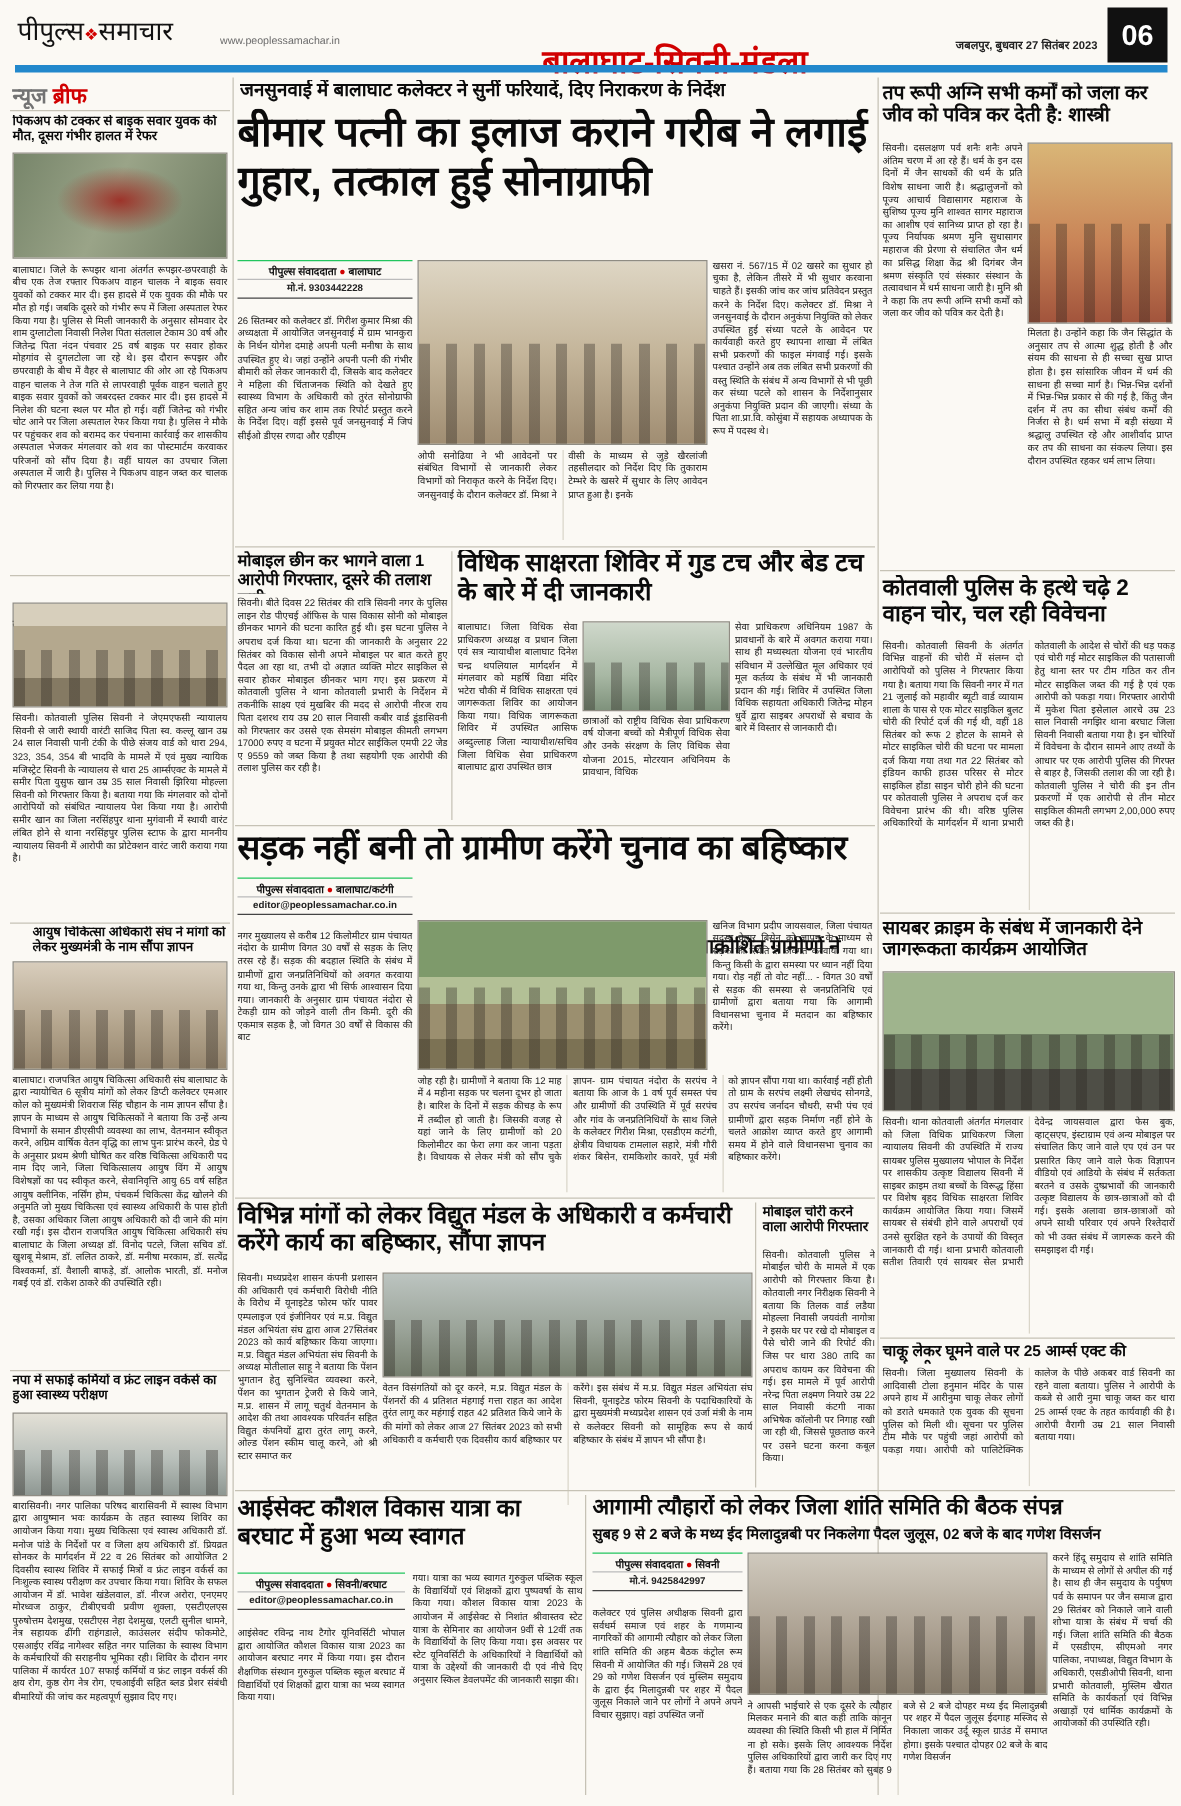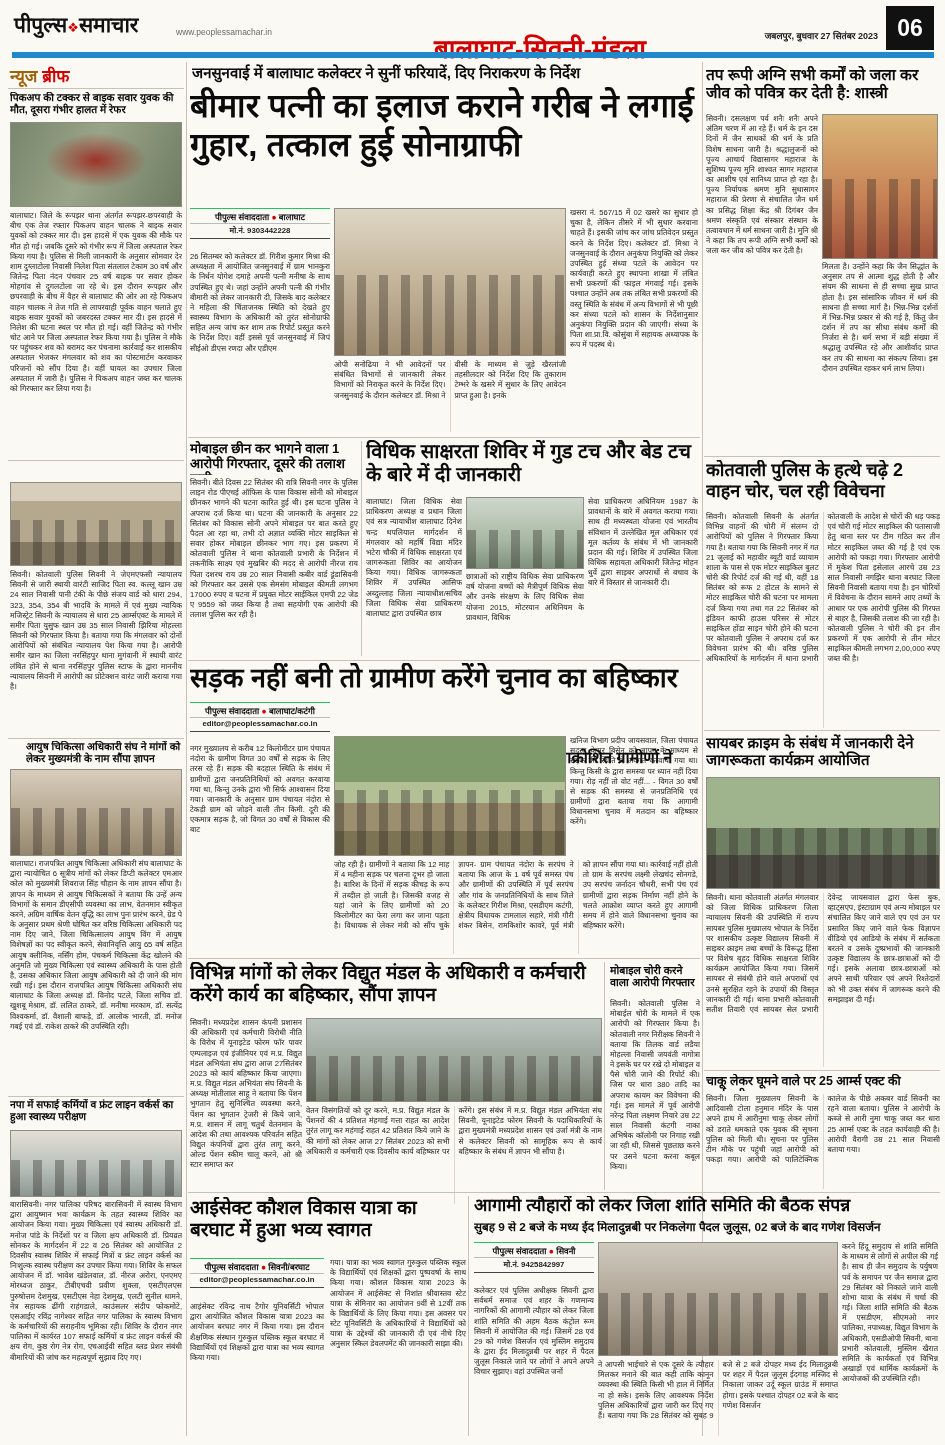--- a/index.html
+++ b/index.html
@@ -9,38 +9,38 @@
   .bt{font-size:7.6px;line-height:1.34;text-align:justify;color:#1c1c1c;overflow:hidden;word-break:break-word;}
   .hl{font-weight:bold;color:#0b0b0b;line-height:1.14;overflow:hidden;}
   .photo{border:1px solid #8f8c83;box-sizing:border-box;}
   .vr{position:absolute;width:1px;background:#c6c2b5;}
   .hrl{position:absolute;height:1px;background:#c6c2b5;}
   .byl{text-align:center;font-weight:bold;font-size:8.4px;border-top:1px solid #22c55e;padding:2px 0 1px;color:#111;}
   .byl2{text-align:center;font-weight:bold;font-size:7.8px;border-top:1px solid #bbb;border-bottom:1px solid #444;padding:1px 0 3px;color:#222;}
   .c2{column-count:2;column-gap:9px;column-rule:1px solid #dad6c9;}
   .c3{column-count:3;column-gap:9px;column-rule:1px solid #dad6c9;}
   .red{color:#d10000;}
-  .blue{color:#a16207;}
+  .blue{color:#737373;}
   .ph-accident{background:radial-gradient(ellipse at 50% 45%,rgba(158,32,26,.85),rgba(158,32,26,0) 42%),linear-gradient(115deg,#77856a,#9aa488 45%,#6f7c62);}
   .ph-police{background:linear-gradient(180deg,#d7cfbc 0 22%,#b4a88e 22% 72%,#857a63 72%);}
   .ph-memo{background:linear-gradient(180deg,#d8cdbc,#b3a48c 60%,#97876f);}
   .ph-health{background:linear-gradient(180deg,#e3e0d6,#b9c0bb 55%,#8e9792);}
   .ph-jansunwai{background:linear-gradient(180deg,#ded6c4,#c4b59a 50%,#a08d72);}
   .ph-jain{background:linear-gradient(180deg,#d9b677,#c98457 55%,#a2543c);}
   .ph-legal{background:linear-gradient(180deg,#cfd8cb,#a8b8a4 60%,#7f927c);}
   .ph-road{background:linear-gradient(180deg,#7e9a6b 0 38%,#b3c096 38% 56%,#9b8f6f 56% 80%,#7c7254 80%);}
   .ph-cyber{background:linear-gradient(180deg,#9fb48d 0 45%,#6f7f63 45% 70%,#4e4e46 70%);}
   .ph-power{background:linear-gradient(180deg,#bcc4c0,#9aa398 55%,#77806f);}
   .ph-peace{background:linear-gradient(180deg,#cfc9bd,#ada293 55%,#8a7f6e);}
   .figs{background:repeating-linear-gradient(90deg,rgba(40,35,30,.35) 0 9px,rgba(0,0,0,0) 9px 22px);position:absolute;left:0;right:0;bottom:0;height:55%;}
 </style>
 </head>
 <body>
 
-<div class="abs" style="left:14px;top:10px;font-size:21px;font-weight:bold;color:#111;">
+<div class="abs" style="left:14px;top:10px;font-size:21px;font-weight:normal;color:#111;">
   <span>पीपुल्स</span><span class="red" style="font-size:13px;">❖</span><span>समाचार</span>
 </div>
 <div class="abs" style="left:176px;top:27px;font-size:8.5px;color:#6b6b6b;">www.peoplessamachar.in</div>
 <div class="abs red" style="left:370px;top:14px;width:340px;text-align:center;font-size:26px;font-weight:bold;margin-top:16px;">बालाघाट-सिवनी-मंडला</div>
 <div class="abs" style="left:730px;top:29px;width:148px;text-align:right;font-size:9px;font-weight:bold;color:#222;">जबलपुर, बुधवार 27 सितंबर 2023</div>
 <div class="abs" style="left:886px;top:6px;width:48px;height:44px;background:#111;color:#fff;font-size:23px;font-weight:bold;text-align:center;line-height:44px;">06</div>
 <div class="abs" style="left:12px;top:52px;width:922px;height:6px;background:#2288cc;"></div>
 
 <div class="vr" style="left:186px;top:62px;height:1374px;"></div>
 

